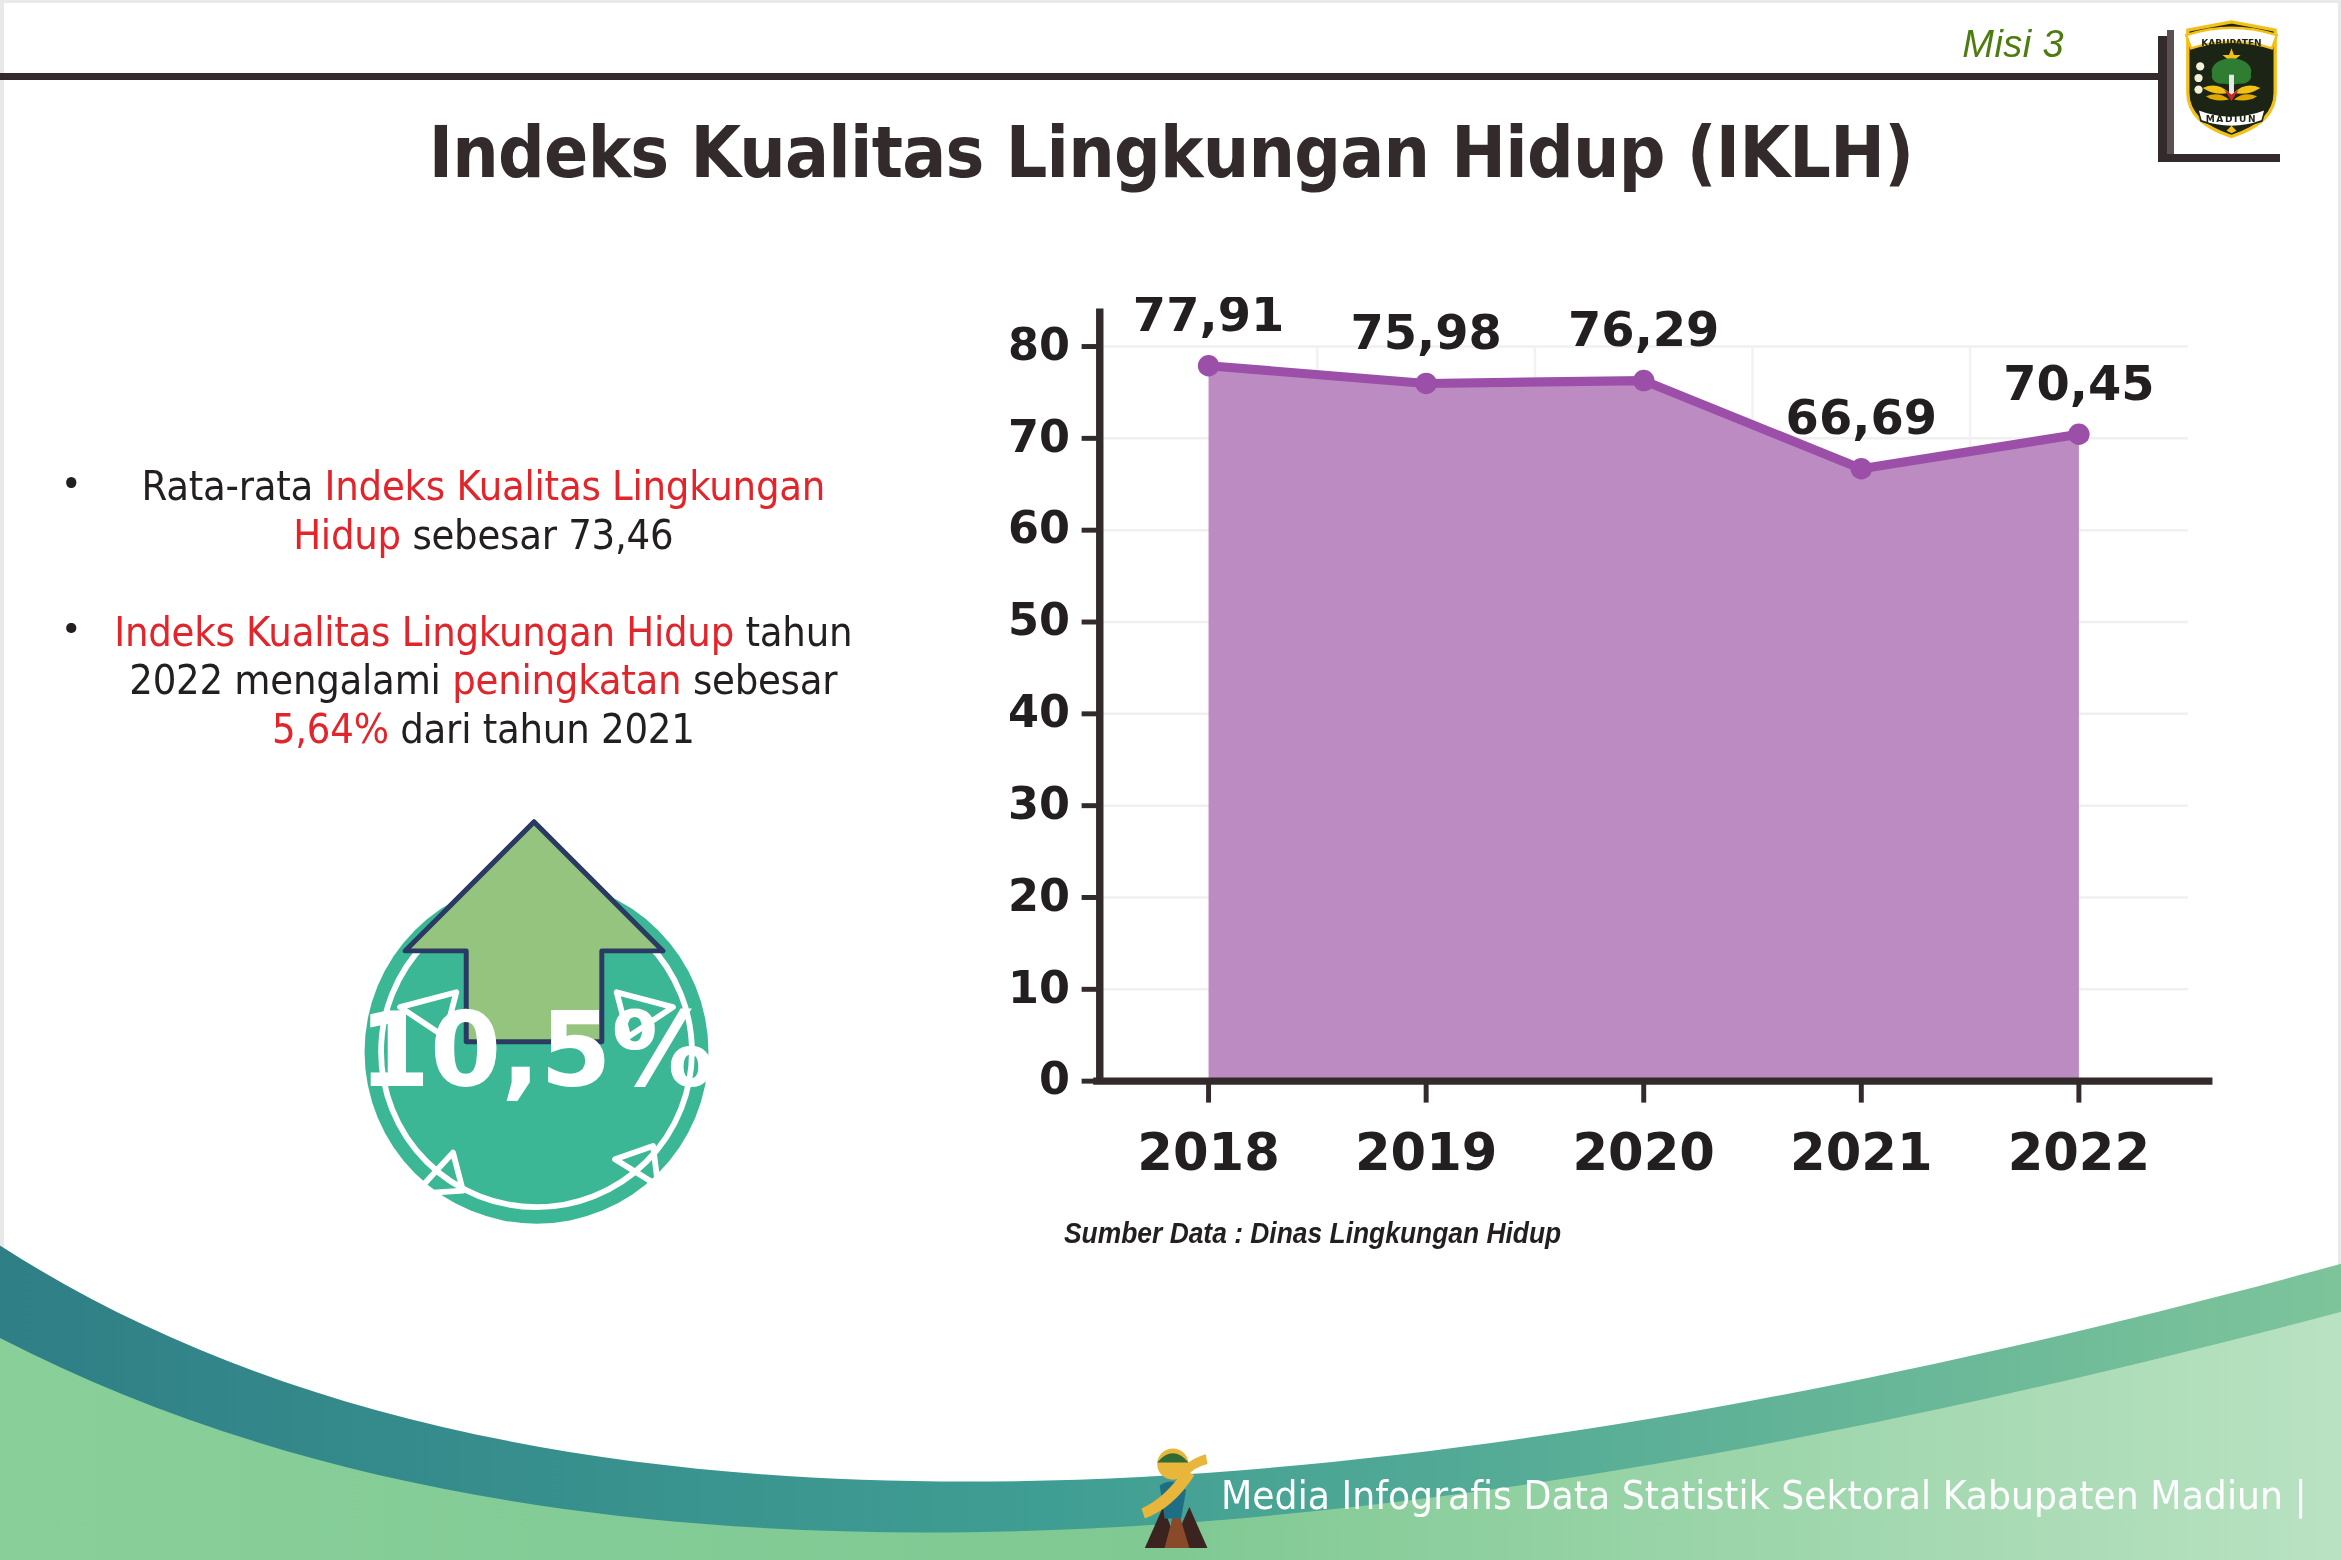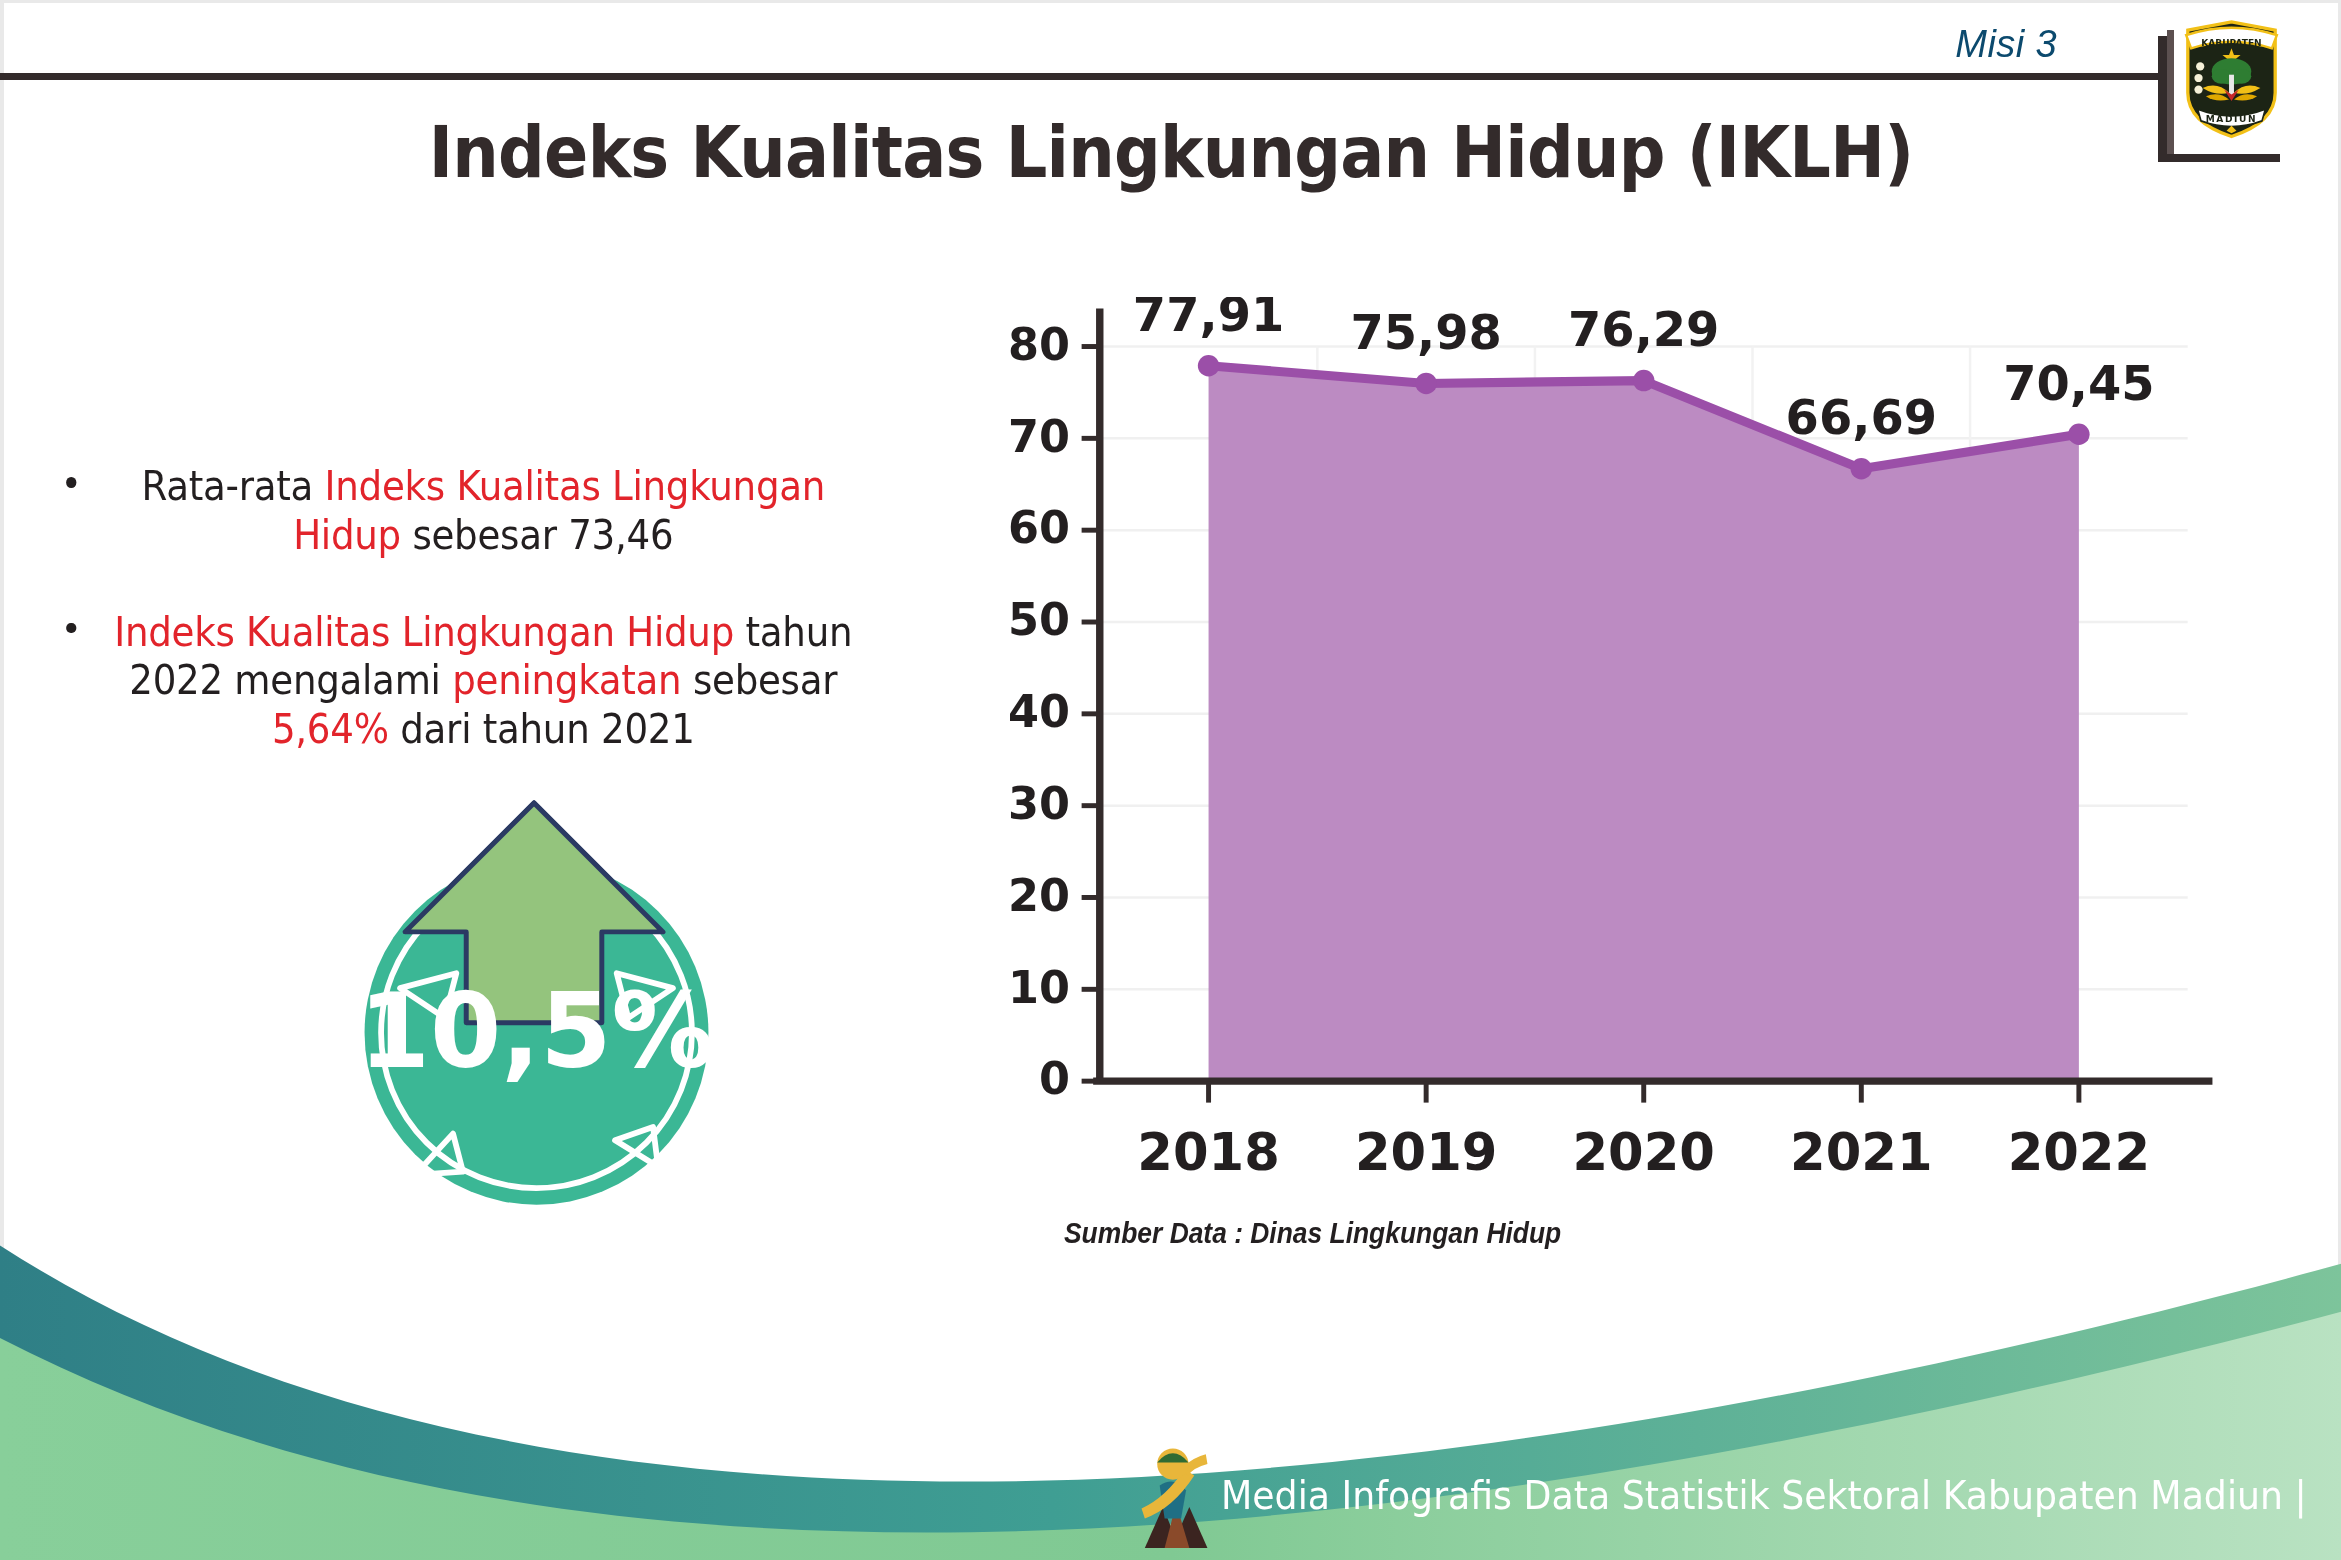--- a/index.html
+++ b/index.html
@@ -36,26 +36,26 @@
   #header-rule {
     position: absolute;
     left: 0;
     top: 73px;
     width: 2161px;
     height: 7.4px;
     background: #332b2b;
   }
   #misi-label {
     position: absolute;
-    right: 285px;
+    right: 278px;
     top: 23px;
     font-family: "Liberation Sans", sans-serif;
     font-style: italic;
     font-size: 38px;
-    color: #0c4a6e;
+    color: #4d7c0f;
     letter-spacing: 0.4px;
     white-space: nowrap;
   }
   
   #bracket-v {
     position: absolute;
     left: 2158px;
     top: 36px;
     width: 9px;
     height: 126px;
@@ -131,21 +131,21 @@
     border-radius: 50%;
     background: #231f20;
   }
   .bullet .body { display: block; padding-left: 18px; }
   .hl { color: #e2242b; }
 
   
   #badge {
     position: absolute;
     left: 329px;
-    top: 793px;
+    top: 812px;
     width: 415px;
     height: 415px;
   }
   #badge svg { display: block; }
 
   
   #chart {
     position: absolute;
     left: 974px;
     top: 297px;

